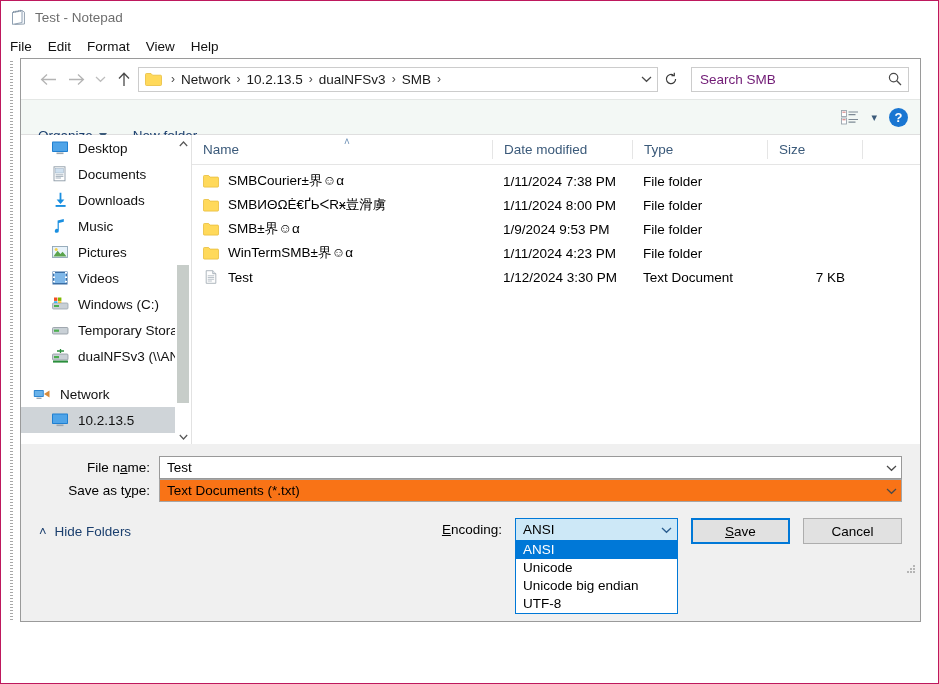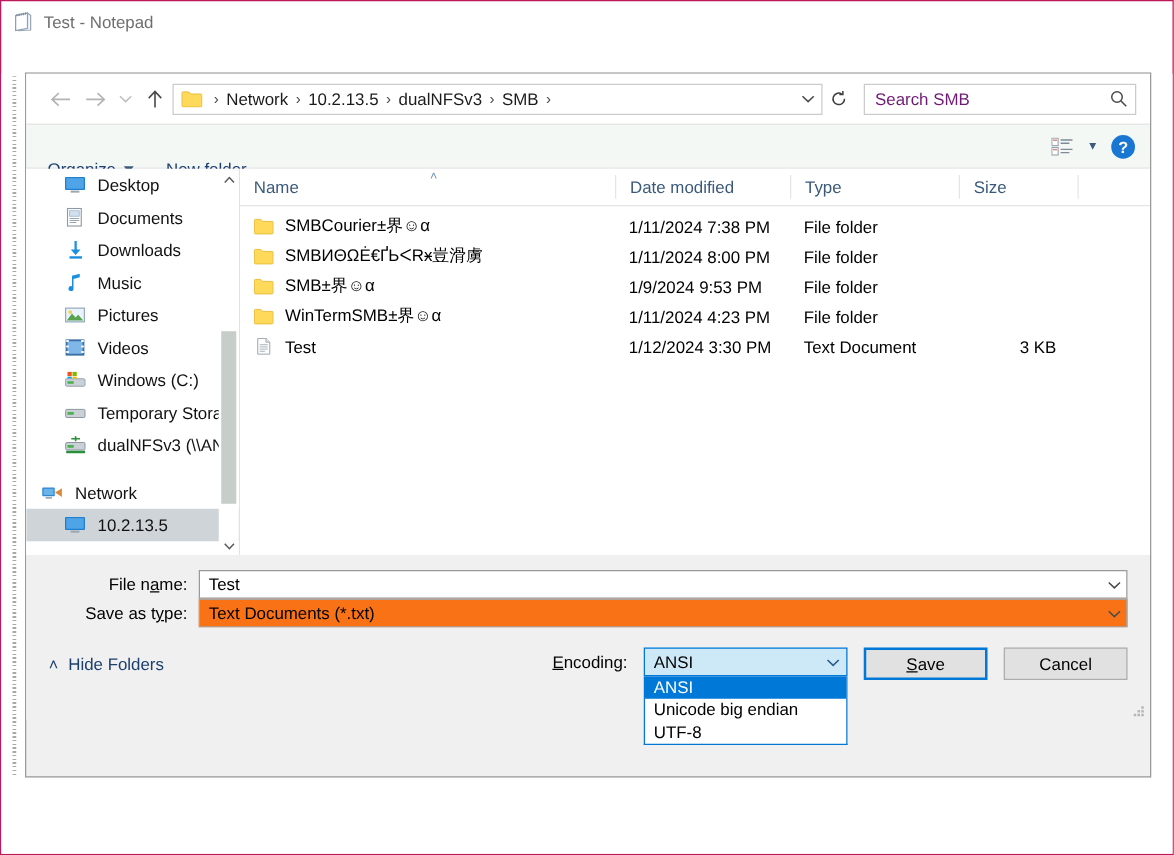--- a/index.html
+++ b/index.html
@@ -114,20 +114,27 @@
     <span class="np-ico">
       <svg width="17" height="17" viewBox="0 0 17 17">
         <path d="M2.5 3.5 L12 1.5 L14.5 3.2 L14.5 15 L5 15.5 L2.5 13.8 Z" fill="#f4f7fb" stroke="#9aa7b4" stroke-width="1"></path>
         <path d="M2.5 3.5 L12 1.5 L12 13.6 L2.5 15.4 Z" fill="#ffffff" stroke="#8fa0b2" stroke-width="1"></path>
         <path d="M3.6 2.1 L3.6 4.0 M5.3 1.8 L5.3 3.7 M7.0 1.5 L7.0 3.4 M8.7 1.2 L8.7 3.1 M10.4 0.9 L10.4 2.8" stroke="#7f8fa0" stroke-width="0.9"></path>
       </svg>
     </span>
     <span class="np-title-text">Test - Notepad</span>
   </div>
 
+  <div class="np-menu">
+    <span>File</span>
+    <span>Edit</span>
+    <span>Format</span>
+    <span>View</span>
+    <span>Help</span>
+  </div>
 
   <div class="np-client"></div>
   <div class="np-dots"></div>
 
   <div id="dlg">
 
 
     <div class="navbar">
       <span class="navbtn">
         <svg width="17" height="13" viewBox="0 0 17 13">
@@ -424,21 +431,21 @@
                 <svg width="16" height="14" viewBox="0 0 16 16">
                   <path d="M2.5 0.8 H10 L13.5 4.2 V15.2 H2.5 Z" fill="#fdfdfd" stroke="#9aa4ae" stroke-width="0.9"></path>
                   <path d="M10 0.8 V4.2 H13.5" fill="#e8edf2" stroke="#9aa4ae" stroke-width="0.9"></path>
                   <path d="M4.3 6.6 H11.6 M4.3 8.6 H11.6 M4.3 10.6 H11.6 M4.3 12.6 H9" stroke="#a8b2bb" stroke-width="0.9"></path>
                 </svg>
               </span>
               <span>Test</span>
             </span>
             <span class="fcell" style="width:140px;">1/12/2024 3:30 PM</span>
             <span class="fcell" style="width:135px;">Text Document</span>
-            <span class="fcell size" style="width:95px;">3 KB</span>
+            <span class="fcell size" style="width:95px;">7 KB</span>
           </div>
 
         </div>
       </div>
     </div>
 
     <div class="formarea">
       <div class="frow2">
         <span class="flabel">File n<span class="u">a</span>me:</span>
         <div class="fcombo">
@@ -476,20 +483,21 @@
           <div class="enccombo">
             <span class="val">ANSI</span>
             <span class="chev">
               <svg width="11" height="8" viewBox="0 0 11 8">
                   <path d="M1 2 L5.5 6.3 L10 2" stroke="#2a5d8f" stroke-width="1.3" fill="none"></path>
                 </svg>
             </span>
           </div>
           <div class="encdrop">
             <div class="encopt on">ANSI</div>
+            <div class="encopt">Unicode</div>
             <div class="encopt">Unicode big endian</div>
             <div class="encopt">UTF-8</div>
           </div>
         </div>
 
         <span class="btn primary"><span class="u">S</span>ave</span>
         <span class="btn">Cancel</span>
       </div>
 
       <span class="grip">

